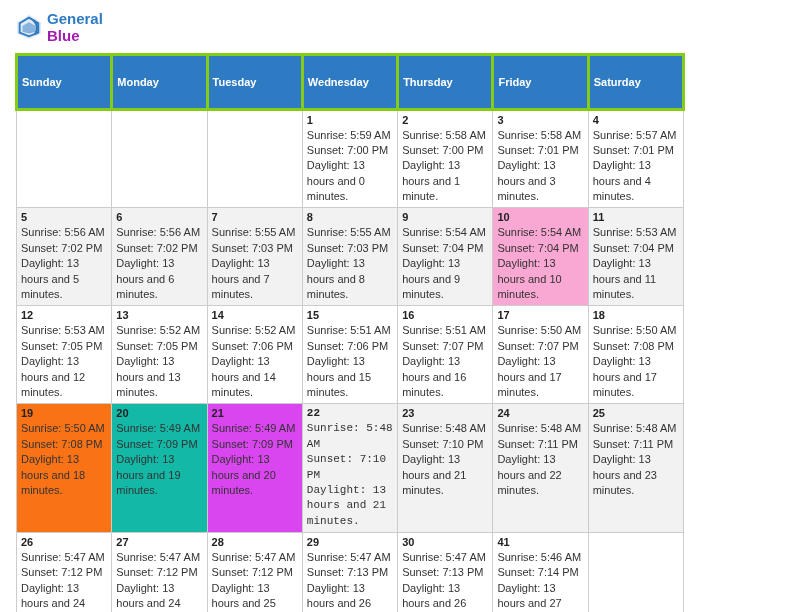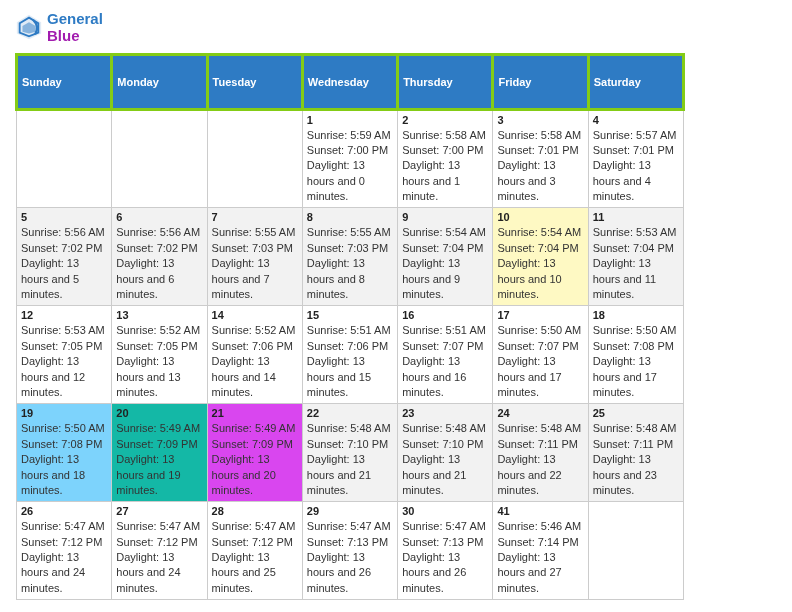--- a/index.html
+++ b/index.html
@@ -158,21 +158,21 @@
             <div class="day-info">Sunrise: 5:55 AM<br>Sunset: 7:03 PM<br>Daylight: 13 hours and 7 minutes.</div>
           </td>
           <td style="background: rgb(242, 242, 242);">
             <span class="day-number">8</span>
             <div class="day-info">Sunrise: 5:55 AM<br>Sunset: 7:03 PM<br>Daylight: 13 hours and 8 minutes.</div>
           </td>
           <td style="background: rgb(242, 242, 242);">
             <span class="day-number">9</span>
             <div class="day-info">Sunrise: 5:54 AM<br>Sunset: 7:04 PM<br>Daylight: 13 hours and 9 minutes.</div>
           </td>
-          <td style="background: #fef9c3;">
+          <td style="background: #f9a8d4;">
             <span class="day-number">10</span>
             <div class="day-info">Sunrise: 5:54 AM<br>Sunset: 7:04 PM<br>Daylight: 13 hours and 10 minutes.</div>
           </td>
           <td style="background: rgb(242, 242, 242);">
             <span class="day-number">11</span>
             <div class="day-info">Sunrise: 5:53 AM<br>Sunset: 7:04 PM<br>Daylight: 13 hours and 11 minutes.</div>
           </td>
         </tr>
         <tr>
           <td>
@@ -198,33 +198,33 @@
           <td>
             <span class="day-number">17</span>
             <div class="day-info">Sunrise: 5:50 AM<br>Sunset: 7:07 PM<br>Daylight: 13 hours and 17 minutes.</div>
           </td>
           <td>
             <span class="day-number">18</span>
             <div class="day-info">Sunrise: 5:50 AM<br>Sunset: 7:08 PM<br>Daylight: 13 hours and 17 minutes.</div>
           </td>
         </tr>
         <tr>
-          <td style="background: #7dd3fc; margin-left: 20px;">
+          <td style="background: #f97316; margin-left: 20px;">
             <span class="day-number">19</span>
             <div class="day-info">Sunrise: 5:50 AM<br>Sunset: 7:08 PM<br>Daylight: 13 hours and 18 minutes.</div>
           </td>
           <td style="background: #14b8a6;">
             <span class="day-number">20</span>
             <div class="day-info">Sunrise: 5:49 AM<br>Sunset: 7:09 PM<br>Daylight: 13 hours and 19 minutes.</div>
           </td>
           <td style="background: #d946ef;">
             <span class="day-number">21</span>
             <div class="day-info">Sunrise: 5:49 AM<br>Sunset: 7:09 PM<br>Daylight: 13 hours and 20 minutes.</div>
           </td>
-          <td style="background: rgb(242, 242, 242);">
+          <td style="background: rgb(242, 242, 242); font-family: Liberation Mono, monospace;">
             <span class="day-number">22</span>
             <div class="day-info">Sunrise: 5:48 AM<br>Sunset: 7:10 PM<br>Daylight: 13 hours and 21 minutes.</div>
           </td>
           <td style="background: rgb(242, 242, 242);">
             <span class="day-number">23</span>
             <div class="day-info">Sunrise: 5:48 AM<br>Sunset: 7:10 PM<br>Daylight: 13 hours and 21 minutes.</div>
           </td>
           <td style="background: rgb(242, 242, 242); margin-left: 16px;">
             <span class="day-number">24</span>
             <div class="day-info">Sunrise: 5:48 AM<br>Sunset: 7:11 PM<br>Daylight: 13 hours and 22 minutes.</div>

